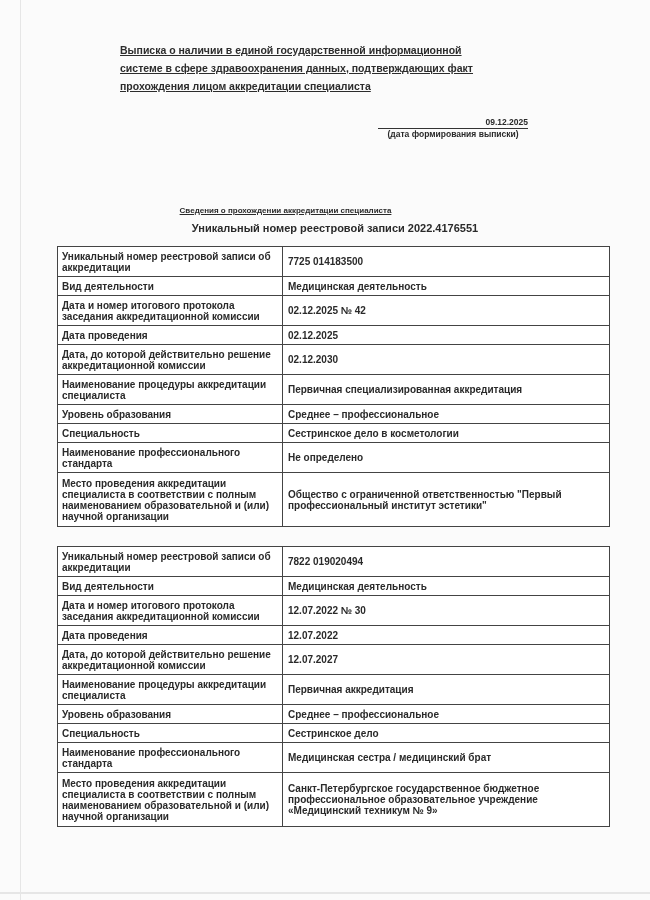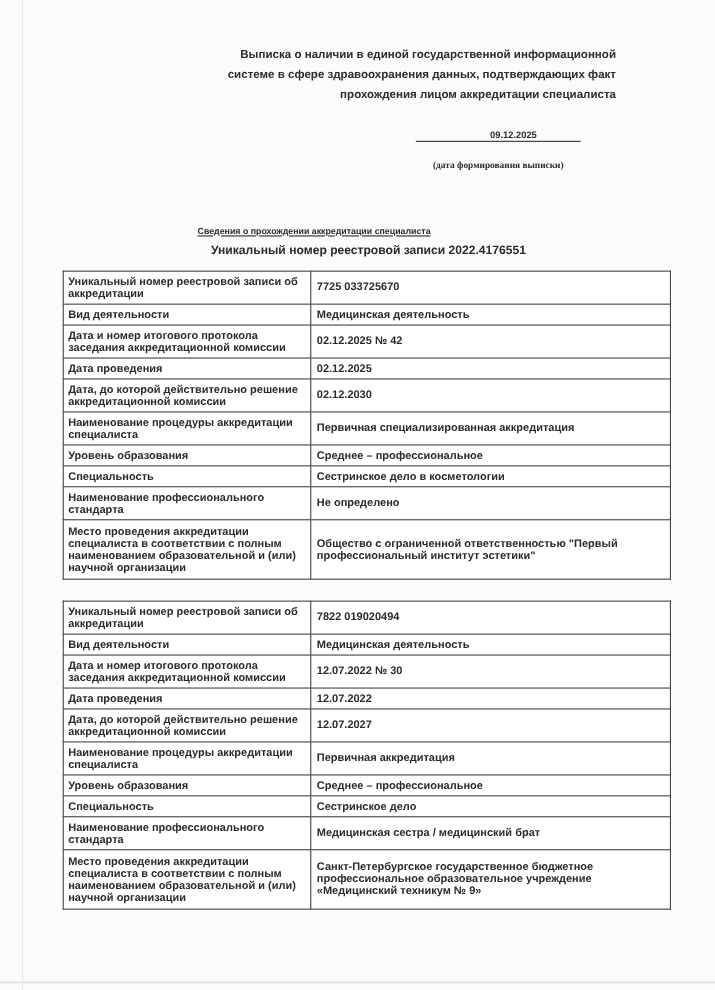--- a/index.html
+++ b/index.html
@@ -3,26 +3,26 @@
 <meta charset="utf-8">
 <style>
   html, body { margin: 0; padding: 0; }
   body {
     width: 650px; height: 900px; background: #fafafa; position: relative; overflow: hidden;
     font-family: "Liberation Sans", sans-serif; color: #2a2a2a; font-weight: bold;
   }
   .page { position: absolute; inset: 0; background: #fbfbfb; }
   .title {
     position: absolute; left: 120px; width: 440px; top: 41px;
-    text-align: right; font-size: 10.5px; line-height: 18px; color: #2c2c2c;
+    text-align: left; font-size: 10.5px; line-height: 18px; color: #2c2c2c; text-decoration: underline;
   }
   .date-block { position: absolute; left: 378px; top: 117px; width: 150px; text-align: center; font-size: 8.5px; }
   .date-value { display: inline-block; border-bottom: 1px solid #333; padding-bottom: 1px; width: 150px; text-align: right; padding-right: 0; }
-  .date-value span { margin-right: 40px; }
-  .date-caption { margin-top: 16px; font-family: Liberation Serif, serif; }
+  .date-value span { }
+  .date-caption { margin-top: 0; }
   .intro {
     position: absolute; left: 66px; width: 540px; top: 156px;
     font-size: 8.3px; line-height: 15px; text-align: center;
   }
   .section-head {
     position: absolute; left: 0; width: 571px; top: 206px; text-align: center;
     font-size: 8px; text-decoration: underline;
   }
   .reg-number {
     position: absolute; left: 0; width: 670px; top: 222px; text-align: center;
@@ -60,21 +60,21 @@
   </div>
 
 
   <div class="section-head">Сведения о прохождении аккредитации специалиста</div>
   <div class="reg-number">Уникальный номер реестровой записи 2022.4176551</div>
 
   <table class="rec" id="t1">
     <tbody>
         <tr style="height:30px">
           <td class="k">Уникальный номер реестровой записи об аккредитации</td>
-          <td class="v">7725 033725670</td>
+          <td class="v">7725 014183500</td>
         </tr>
     <tr style="height:19px">
           <td class="k">Вид деятельности</td>
           <td class="v">Медицинская деятельность</td>
         </tr>
     <tr style="height:30px">
           <td class="k">Дата и номер итогового протокола заседания аккредитационной комиссии</td>
           <td class="v">02.12.2025 № 42</td>
         </tr>
     <tr style="height:19px">

